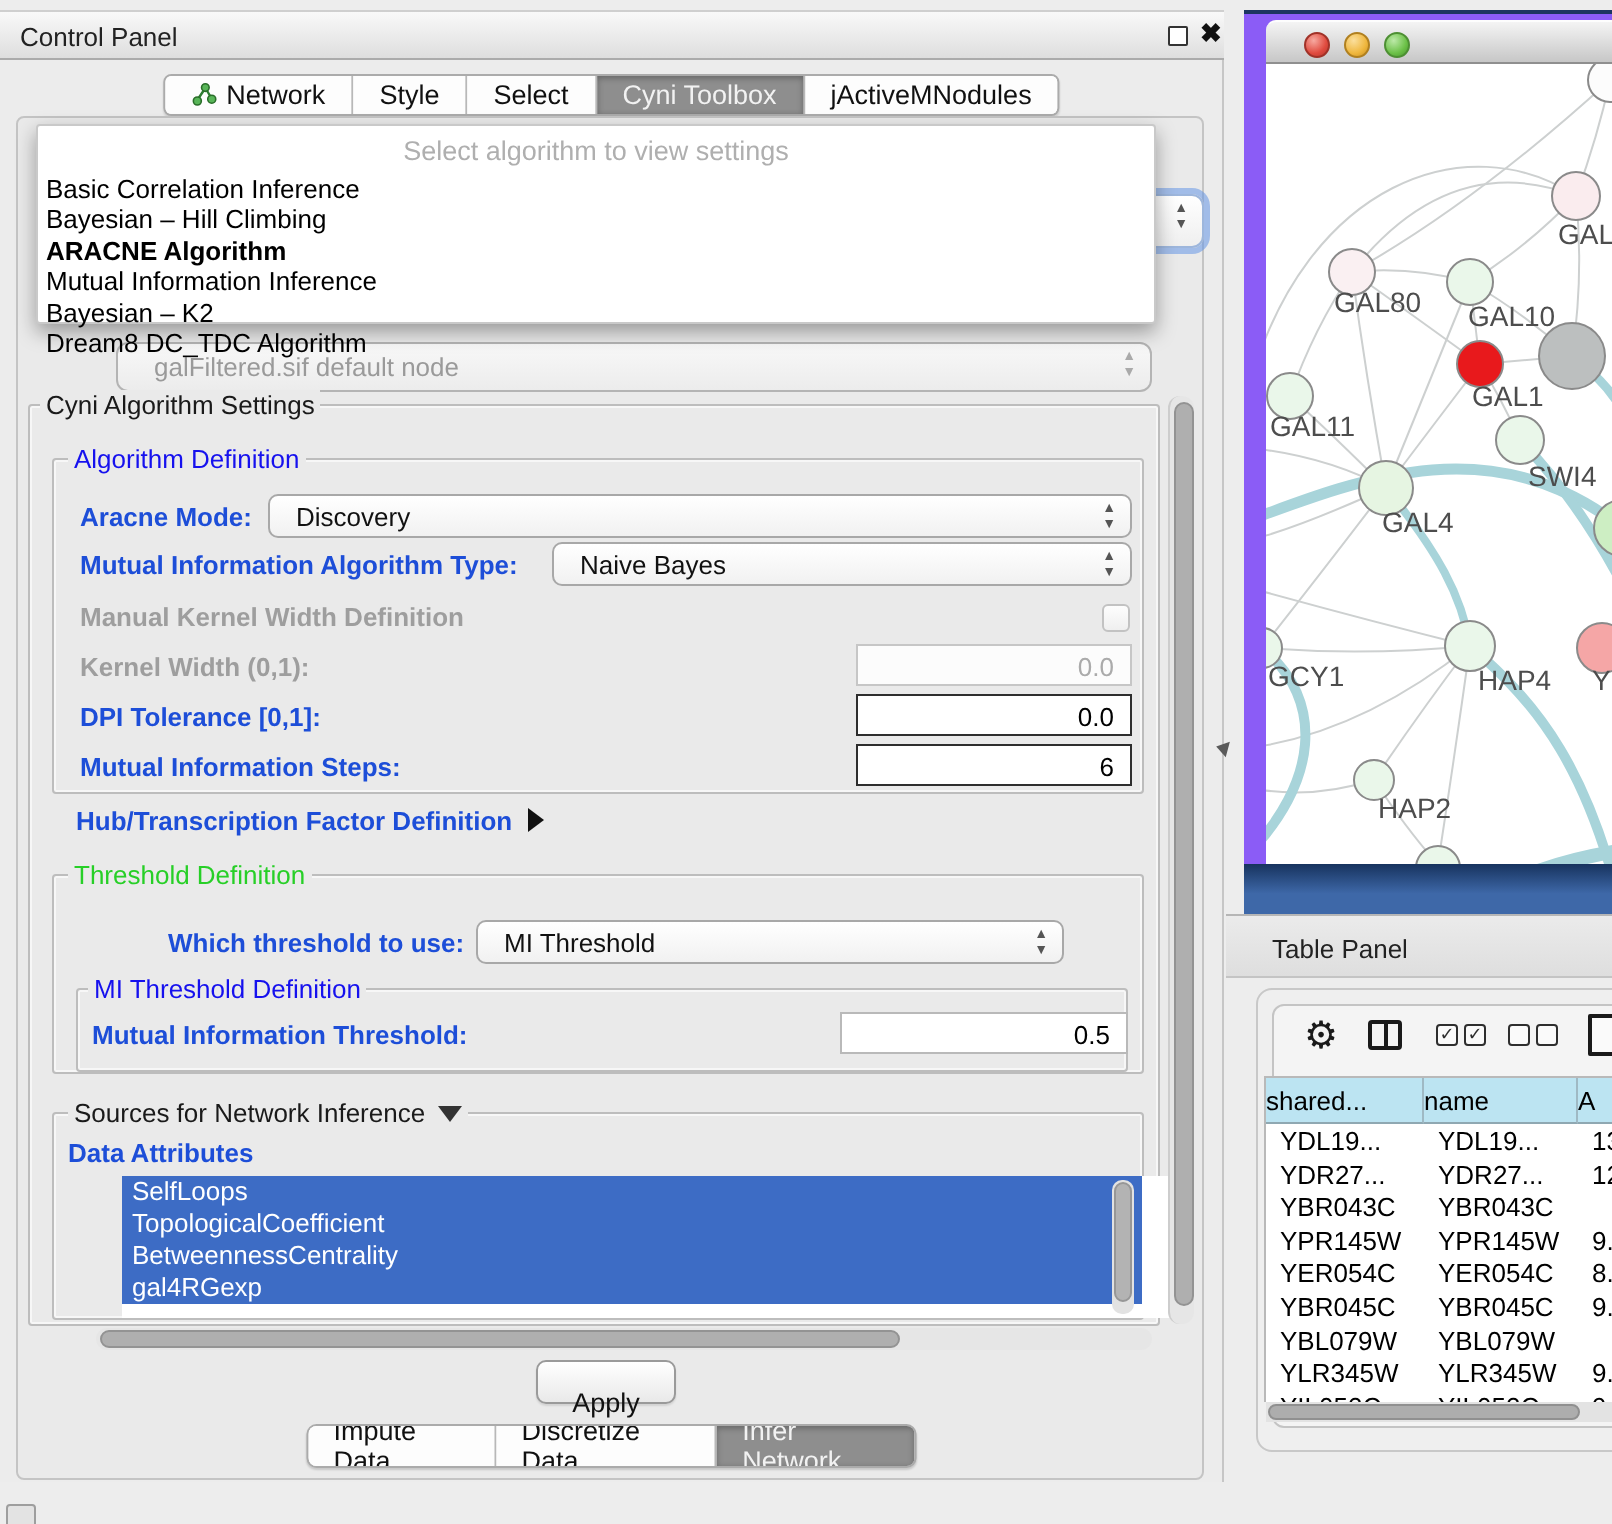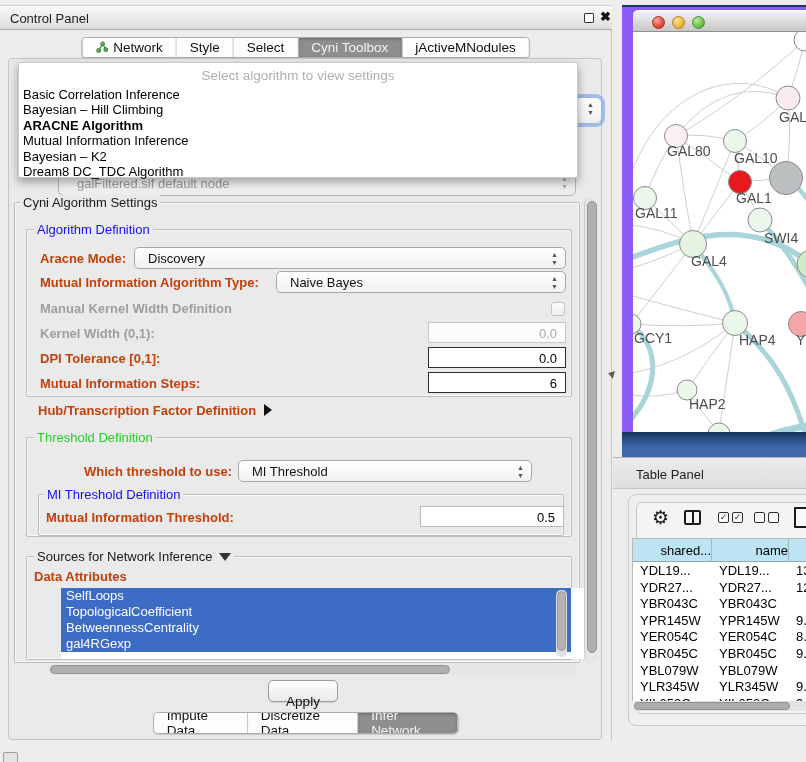--- a/index.html
+++ b/index.html
@@ -24,40 +24,40 @@
   #content-panel { left:8px; top:53px; width:594px; height:682px; border:1px solid #C4C4C4; border-radius:4px; background:#EAEAEA; }
 
   
   #algo-combo-sliver { left:430px; top:92px; width:172px; height:27px; background:linear-gradient(#FFF,#EFEFEF); border:1px solid #9DB6DC; border-radius:6px; box-shadow:0 0 0 3px rgba(100,150,230,0.55); }
   .stepper { position:absolute; right:7px; top:3px; display:flex; flex-direction:column; line-height:8px; font-size:7px; color:#555; }
 
   
   #table-selector { left:58px; top:166px; width:518px; height:25px; background:linear-gradient(#F8F8F8,#ECECEC); border:1px solid #B4B4B4; border-radius:6px; color:#9A9A9A; padding:4px 0 0 18px; font-size:13px; }
 
   
-  #algo-dropdown { left:18px; top:57px; width:560px; height:116px; background:#FFF; border:1px solid #C9C9C9; border-radius:2px; box-shadow:0 4px 10px rgba(0,0,0,0.35); z-index:50; }
+  #algo-dropdown { left:18px; top:57px; width:560px; height:100px; background:#FFF; border:1px solid #C9C9C9; border-radius:2px; box-shadow:0 4px 10px rgba(0,0,0,0.35); z-index:50; }
   #dd-placeholder { height:24px; text-align:center; padding-top:5px; color:#AFAFAF; font-size:13.5px; }
   .dd-item { padding:0 4px; height:15.4px; line-height:15.4px; font-size:13px; color:#000; white-space:nowrap; }
   .dd-item.bold { font-weight:bold; }
 
   
   .groupbox { position:absolute; border:1px solid #BDBDBD; border-radius:2px; box-shadow:inset 0 0 0 1px rgba(255,255,255,0.6); }
   .grouplabel { position:absolute; background:#EAEAEA; padding:0 3px; font-size:13px; white-space:nowrap; }
   #gb-main { left:14px; top:197px; width:566px; height:461px; }
   #gb-main-label { left:20px; top:190px; color:#1A1A1A; }
   #gb-algdef { left:26px; top:224px; width:546px; height:168px; }
   #gb-algdef-label { left:34px; top:217px; color:#1611EE; }
   #gb-thresh { left:26px; top:432px; width:546px; height:100px; }
   #gb-thresh-label { left:34px; top:425px; color:#27CF27; }
   #gb-mithresh { left:38px; top:489px; width:526px; height:42px; }
   #gb-mithresh-label { left:44px; top:482px; color:#1611EE; }
   #gb-sources { left:26px; top:551px; width:546px; height:104px; }
   #gb-sources-label { left:34px; top:544px; color:#1A1A1A; display:flex; align-items:center; gap:6px; }
 
-  .flabel { position:absolute; font-weight:bold; font-size:13px; color:#c2410c; white-space:nowrap; }
+  .flabel { position:absolute; font-weight:bold; font-size:13px; color:#1d4ed8; white-space:nowrap; }
   .flabel.disabled { color:#9E9E9E; }
   .combo { position:absolute; height:22px; background:linear-gradient(#FFFFFF,#F1F1F1); border:1px solid #A8A8A8; border-radius:5px; font-size:13px; padding:3px 0 0 13px; color:#111; }
   .field { position:absolute; height:21px; background:#FFF; border:1px solid #2E2E2E; font-size:13px; text-align:right; padding:3px 8px 0 0; color:#000; }
   .field.disabled { border:1px solid #C6C6C6; color:#ABABAB; background:#FCFCFC; }
   #chk-manual { left:551px; top:297px; width:14px; height:14px; border:1px solid #C2C2C2; border-radius:3px; background:linear-gradient(#FDFDFD,#EFEFEF); }
 
   .tri-right { display:inline-block; width:0; height:0; border-left:8px solid #111; border-top:6px solid transparent; border-bottom:6px solid transparent; margin-left:8px; vertical-align:-1px; }
   .tri-down { display:inline-block; width:0; height:0; border-top:8px solid #333; border-left:6px solid transparent; border-right:6px solid transparent; }
 
   
@@ -104,21 +104,21 @@
   #icon-columns { left:48px; top:7px; width:17px; height:15px; border:2px solid #1A1A1A; border-radius:2px; }
   #icon-columns::after { content:""; position:absolute; left:5.5px; top:0; width:2px; height:11px; background:#1A1A1A; }
   .chkpair { display:flex; gap:3px; position:absolute; top:9px; }
   .chk { width:11px; height:11px; border:1.5px solid #2E2E2E; border-radius:2px; font-size:9px; line-height:9px; text-align:center; color:#2E2E2E; background:#FAFAFA; }
   #icon-checked { left:82px; }
   #icon-unchecked { left:118px; }
   #icon-export { left:158px; top:4px; width:16px; height:21px; border:2px solid #1A1A1A; border-radius:1px; background:#FAFAFA; }
 
   #tp-table { left:632px; top:538px; width:174px; height:163px; overflow:hidden; background:#FFF; border-top:1px solid #B9B9B9; border-left:1px solid #B9B9B9; }
   .trow { display:flex; }
-  .hcell { height:23px; background:#BCE4F2; border-right:1px solid #9FB9C4; border-bottom:1px solid #8FA8B2; font-size:13px; text-align:right; padding-top:4px; color:#000; flex:none; }
+  .hcell { height:23px; background:#BCE4F2; border-right:1px solid #9FB9C4; border-bottom:1px solid #8FA8B2; font-size:13px; text-align:left; padding-top:4px; color:#000; flex:none; }
   .dcell { height:16.6px; font-size:13px; padding:1px 0 0 7px; color:#000; white-space:nowrap; overflow:hidden; flex:none; }
   .c0 { width:79px; } .c1 { width:77px; } .c2 { width:60px; }
   #tp-hscroll { left:633px; top:701px; width:173px; height:10px; background:#E3E3E3; }
   #tp-hthumb { left:1px; top:1px; width:156px; height:8px; background:#ADADAD; border:1px solid #909090; border-radius:5px; }
 </style>
 </head>
 <body>
 
 <div id="root">
 

